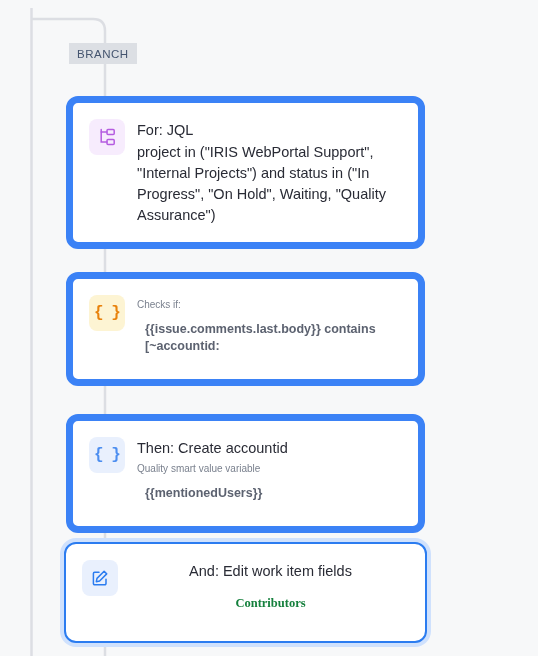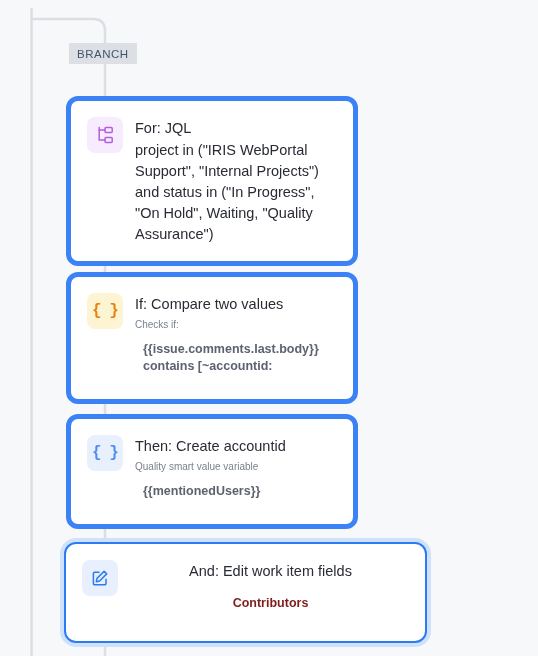--- a/index.html
+++ b/index.html
@@ -47,24 +47,24 @@
     font-weight: 400;
     letter-spacing: 0.5px;
     white-space: nowrap;
     z-index: 3;
   }
 
   
   .card {
     position: absolute;
     left: 66px;
-    width: 292px;
+    width: 359px;
     box-sizing: border-box;
     background: #ffffff;
-    border: 5px solid #3b82f6;
+    border: 7px solid #3b82f6;
     border-radius: 12px;
     display: flex;
     align-items: flex-start;
     padding: 16px 14px 16px 16px;
     z-index: 2;
   }
   .card.selected {
     left: 64px;
     width: 363px;
     border: 2px solid #2b7cf0;
@@ -127,23 +127,24 @@
     font-size: 12.5px;
     line-height: 17px;
     color: #5c6270;
     font-weight: 700;
     margin: 8px;
     word-break: break-word;
   }
   .card-sub-strong {
     font-size: 12.5px;
     line-height: 18px;
-    color: #7f1d1d;
+    color: #15803d;
     font-weight: 700;
     margin: 13px;
+    font-family: Liberation Serif, serif;
   }
 </style>
 </head>
 <body>
 
 <div id="canvas">
 
   <svg class="rail-svg" viewBox="0 0 538 656" xmlns="http://www.w3.org/2000/svg">
 
     <path d="M31.5 8 L31.5 656" stroke="#dcdee3" stroke-width="2.5" fill="none"></path>
@@ -173,21 +174,20 @@
       <p class="card-title">For: JQL</p>
       <p class="card-desc">project in ("IRIS WebPortal Support", "Internal Projects") and status in ("In Progress", "On Hold", Waiting, "Quality Assurance")</p>
     </div>
   </div>
 
   <div class="card" style="top:272px; min-height:105px;">
     <div class="icon-tile yellow">
       <span class="brace orange">{&nbsp;}</span>
     </div>
     <div class="card-body">
-      <p class="card-title">If: Compare two values</p>
       <p class="card-sub">Checks if:</p>
       <p class="card-code">{{issue.comments.last.body}} contains [~accountid:</p>
     </div>
   </div>
 
   <div class="card" style="top:414px; min-height:91px;">
     <div class="icon-tile blue">
       <span class="brace bluetxt">{&nbsp;}</span>
     </div>
     <div class="card-body">

